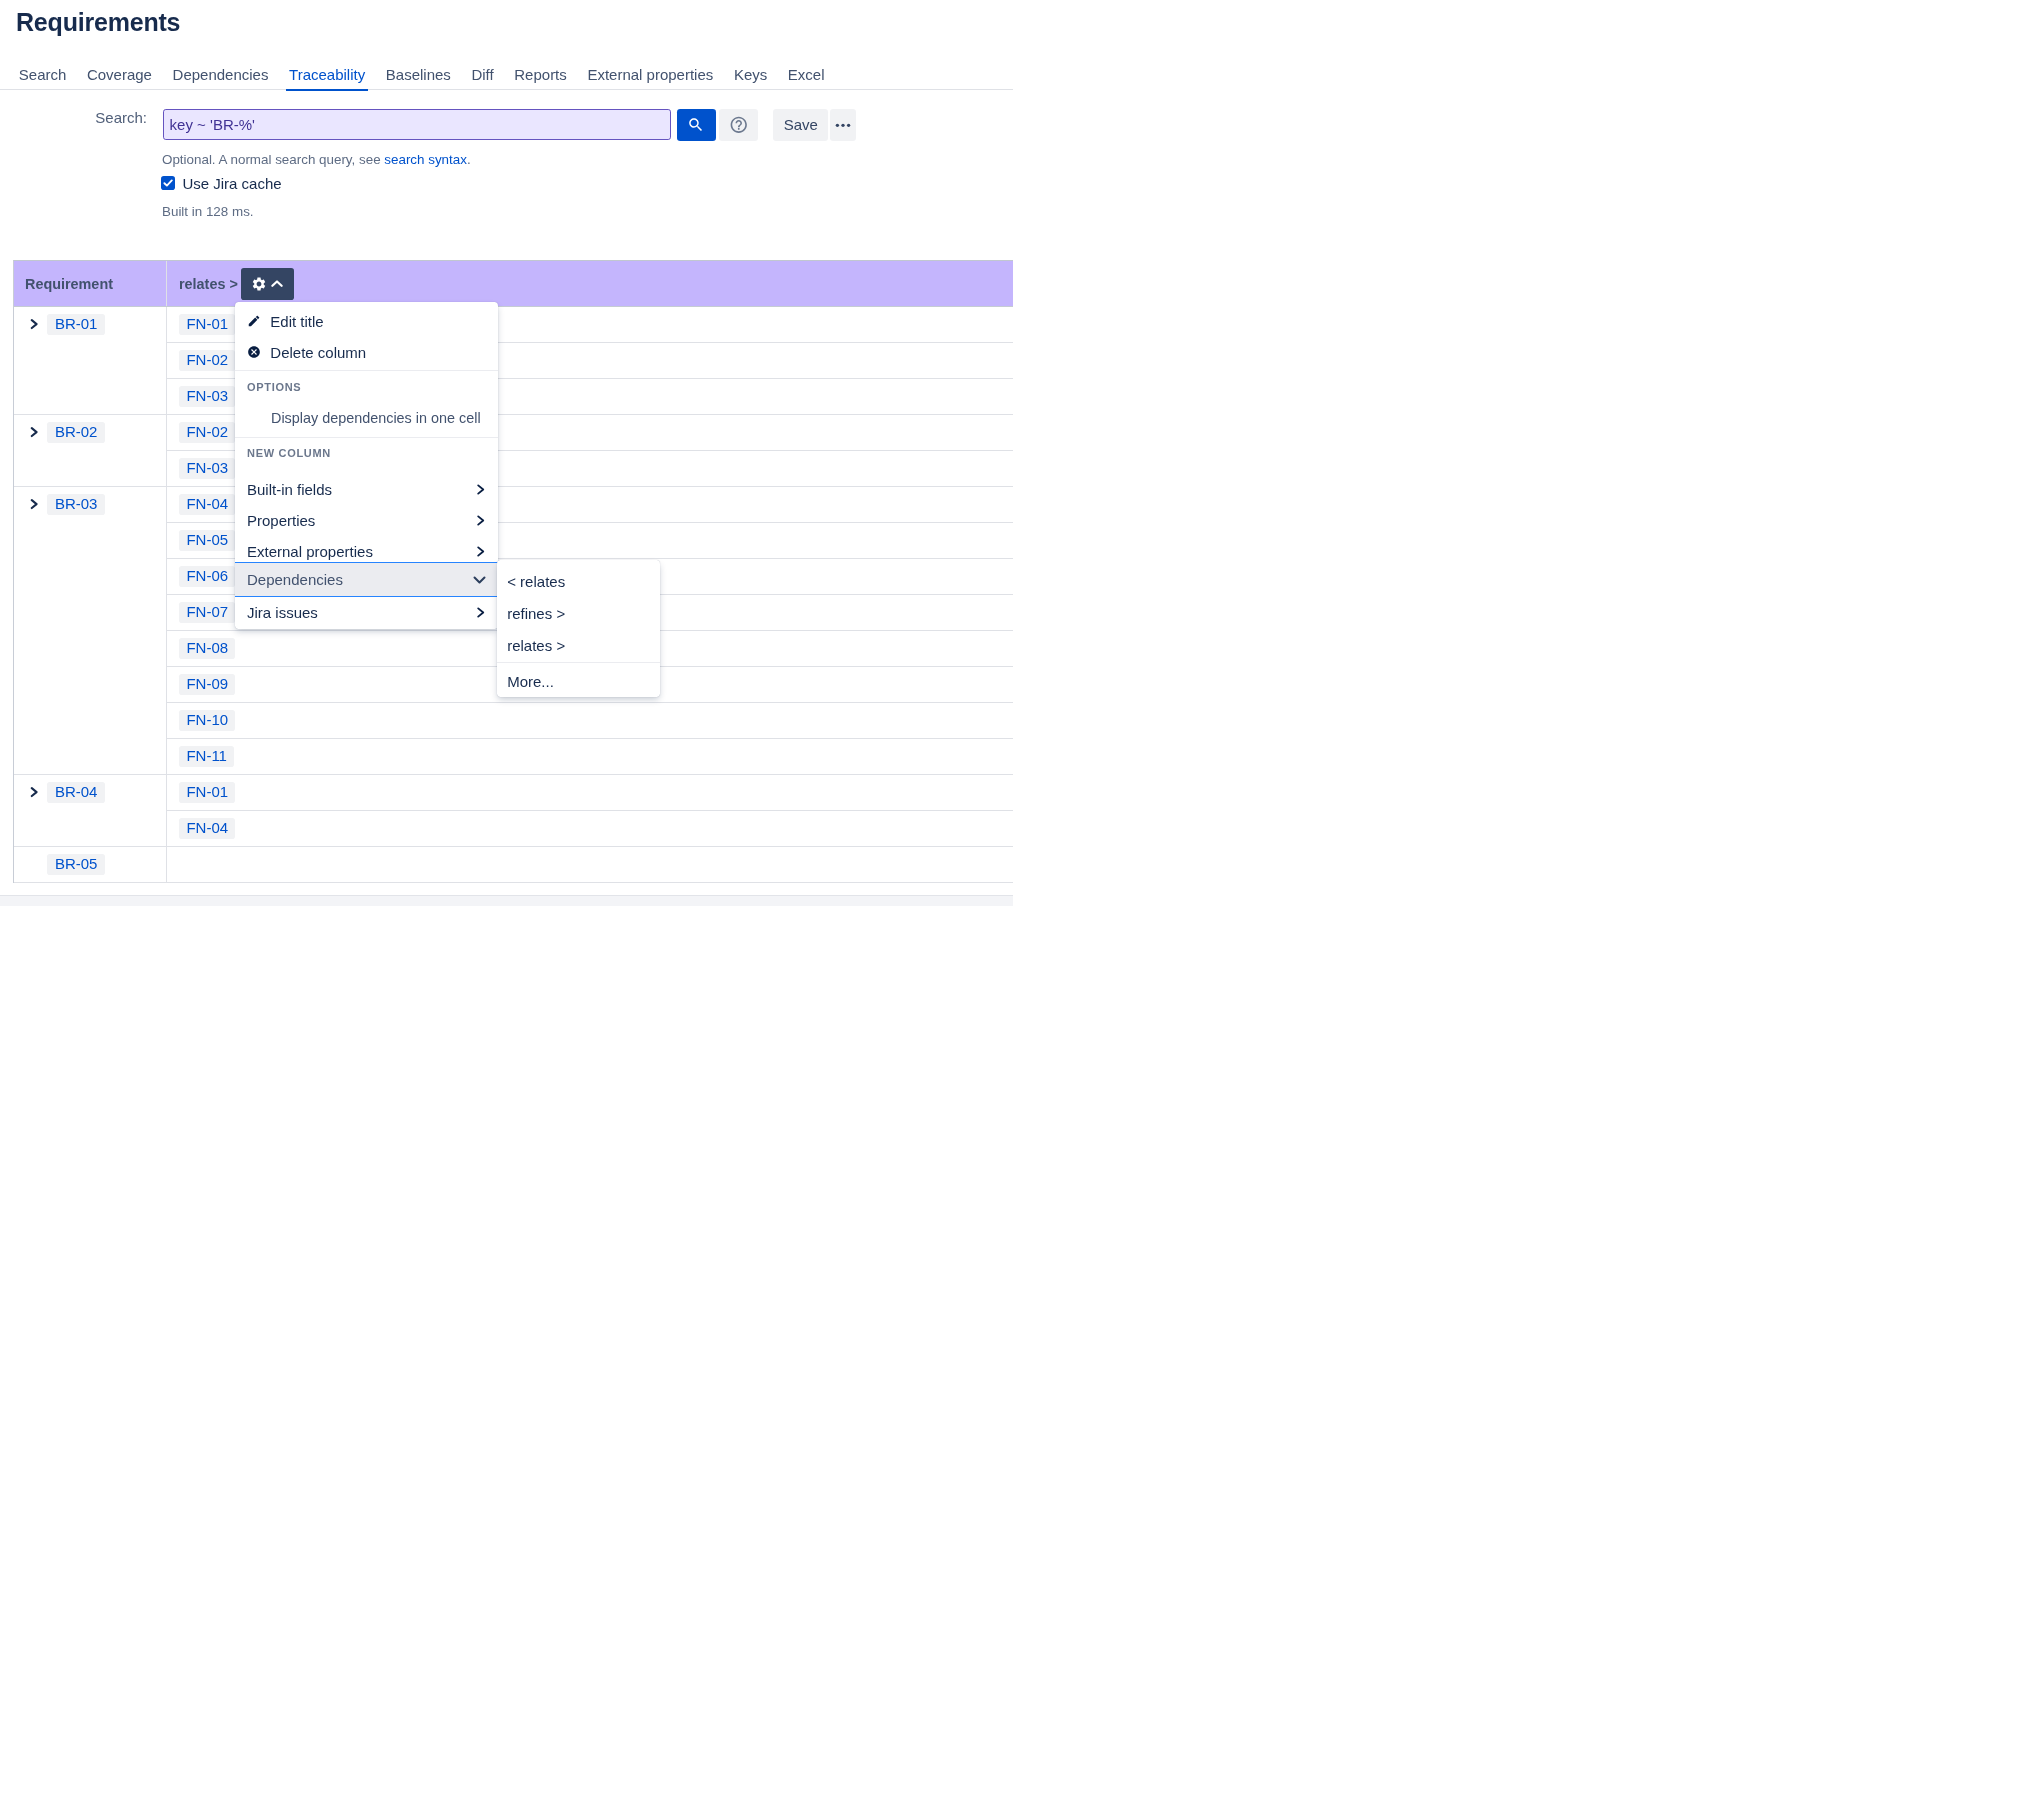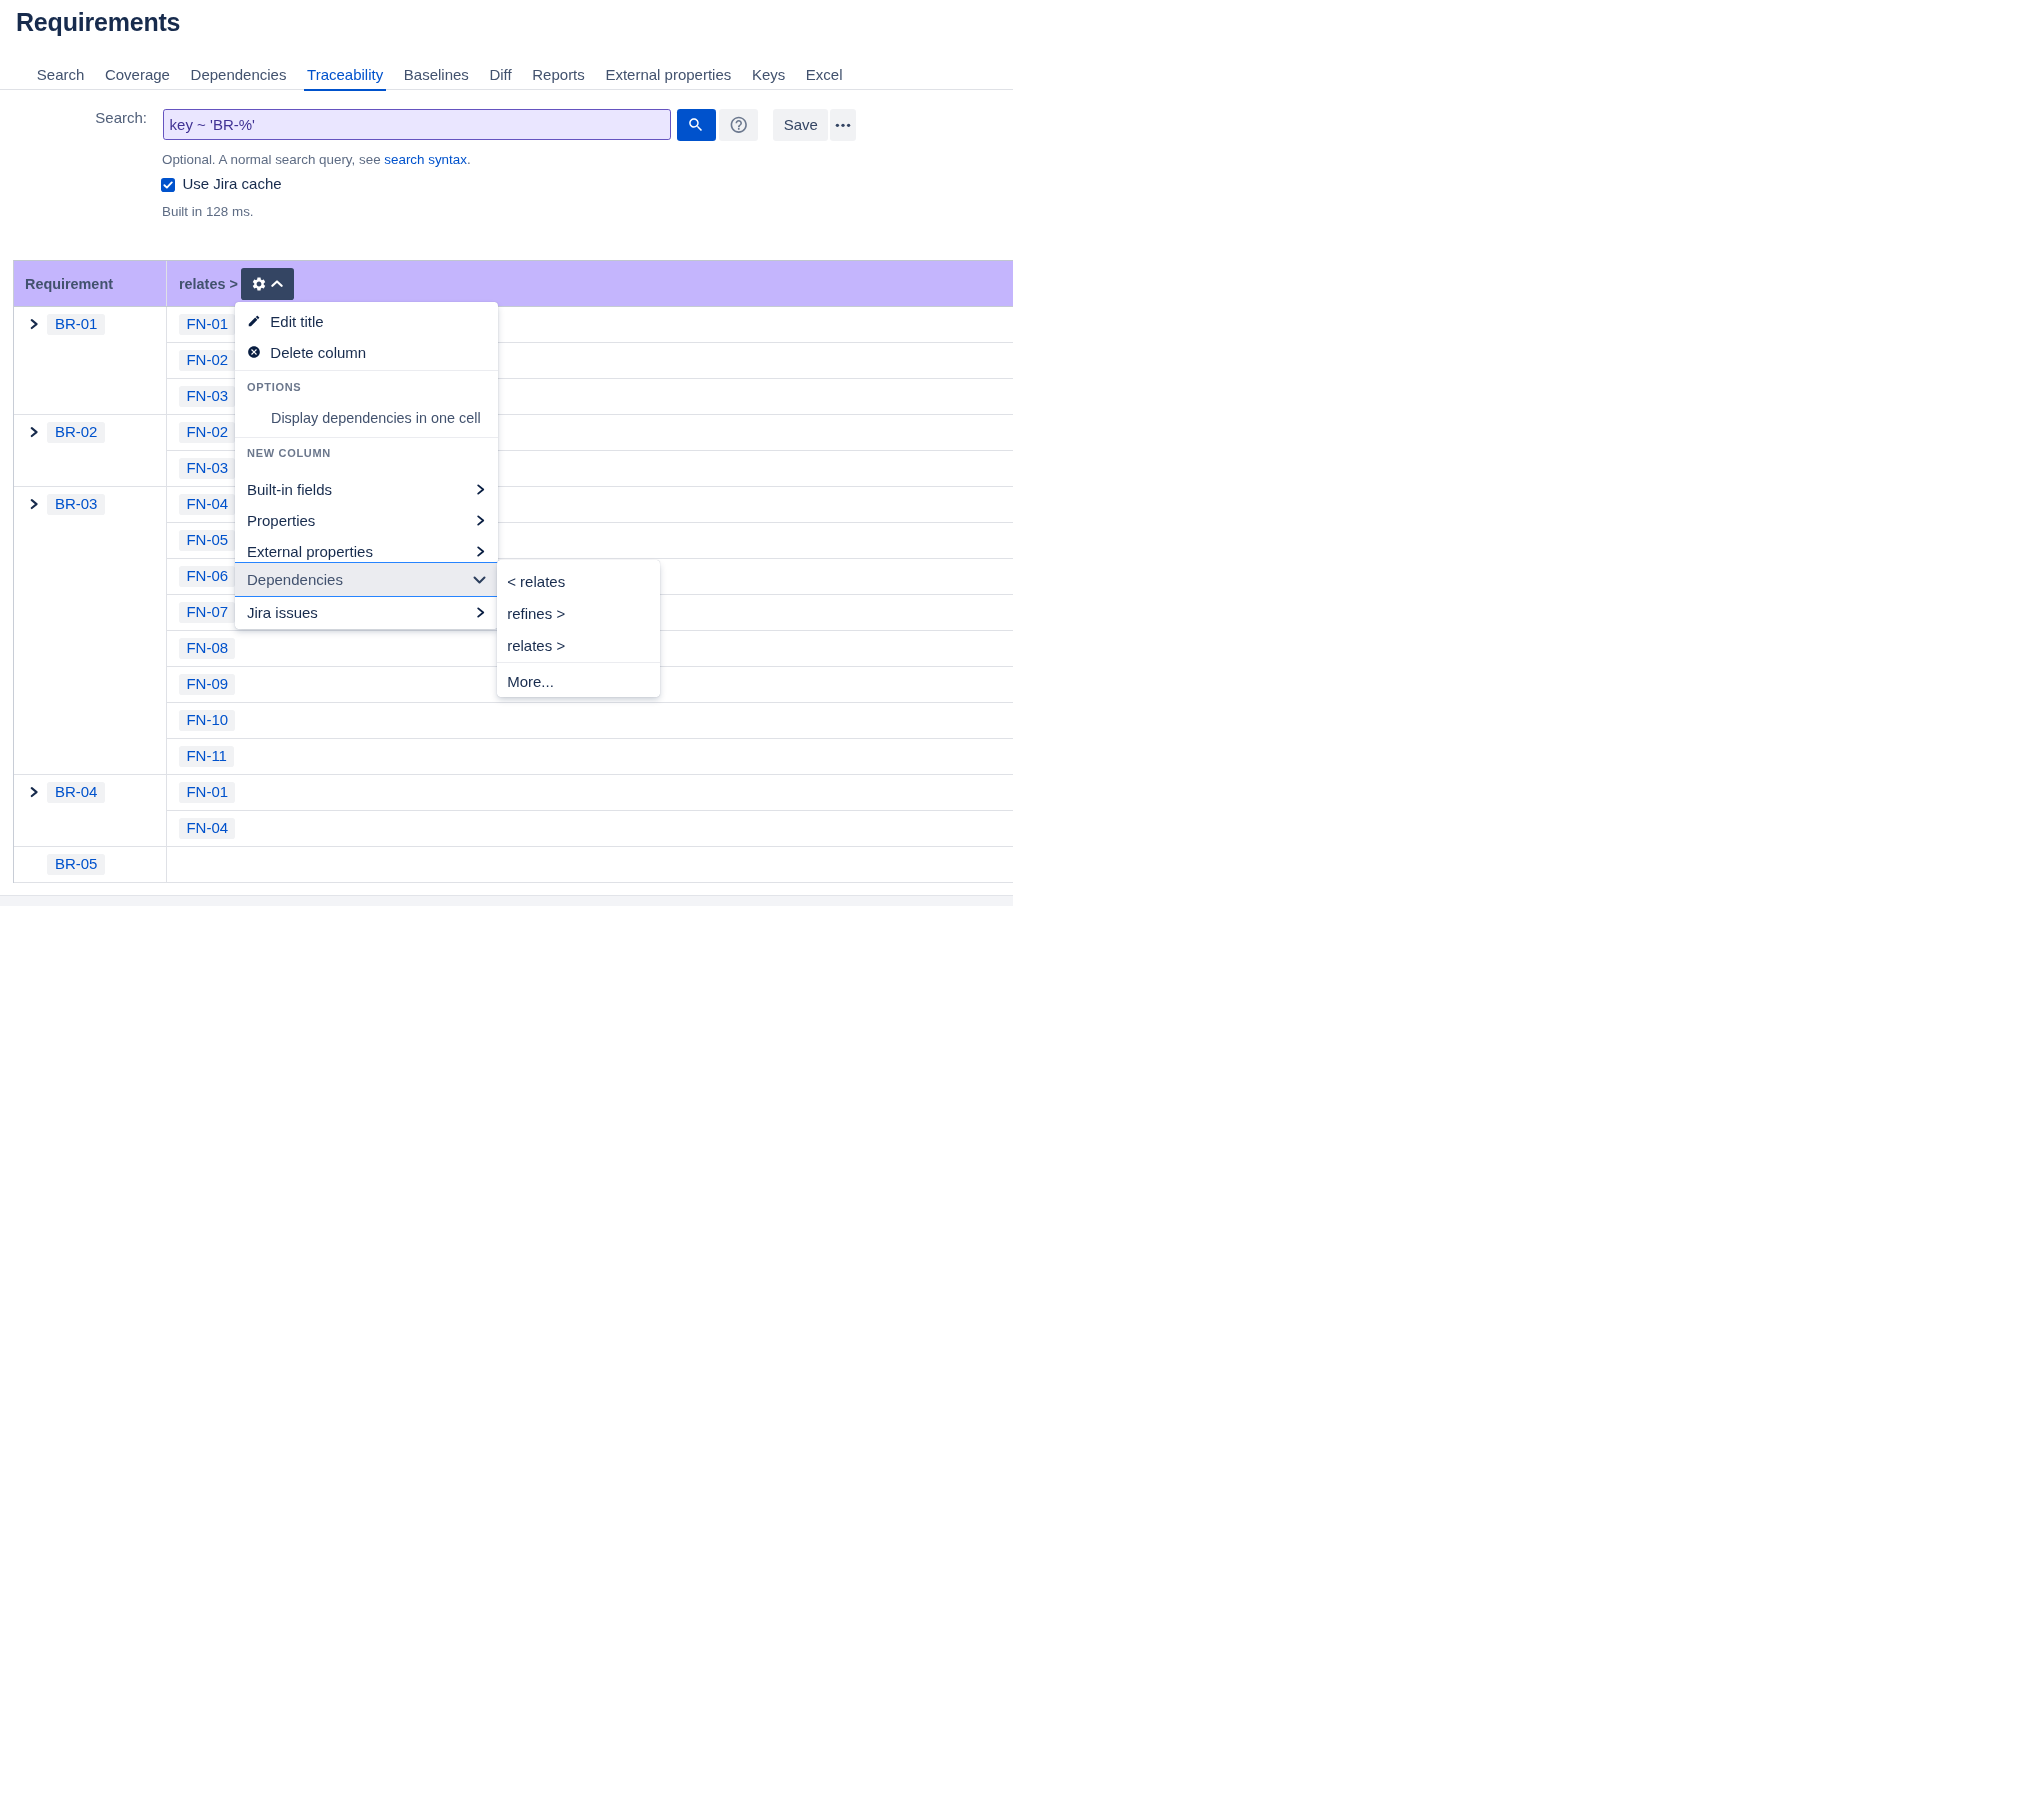--- a/index.html
+++ b/index.html
@@ -10,21 +10,21 @@
     -webkit-font-smoothing:antialiased;
   }
   
   .page-title{
     margin:0;padding:6.5px 0 0 16px;
     font-size:25px;line-height:31px;font-weight:700;color:#172B4D;letter-spacing:-0.2px;
   }
   
   .tabs{
     display:flex;gap:15px;align-items:flex-end;
-    margin-top:28px;padding-left:34px;
+    margin-top:28px;padding-left:16px;
     border-bottom:1.9px solid #DFE1E6;
   }
   .tab{
     padding:0 2.8px 5.6px;margin-bottom:-1.9px;
     font-size:15px;line-height:17.6px;color:#42526E;
     border-bottom:2.8px solid transparent;cursor:pointer;white-space:nowrap;
   }
   .tab.active{color:#0052CC;border-bottom-color:#0052CC;}
   
   .form-row{display:flex;margin-top:19px;}
@@ -41,21 +41,21 @@
     display:flex;align-items:center;justify-content:center;
     height:32px;border:none;border-radius:3.2px;cursor:pointer;
     background:#F1F2F4;font-family:"Liberation Sans", sans-serif;
   }
   .btn-search{width:39px;background:#0052CC;margin-left:5.6px;}
   .btn-help{width:39px;margin-left:3.7px;}
   .btn-save{width:55px;margin-left:15px;font-size:15px;color:#344563;}
   .btn-dots{width:26px;margin-left:1.9px;}
   .hint-row{margin:11.6px 0 0 162px;font-size:13.4px;color:#5E6C84;}
   .hint-row a{color:#0052CC;text-decoration:none;}
-  .cache-row{display:flex;align-items:flex-end;margin:7.4px 0 0 161px;}
+  .cache-row{display:flex;align-items:center;margin:7.4px 0 0 161px;}
   .checkbox{
     width:14px;height:14px;border-radius:2.8px;background:#0052CC;
     display:flex;align-items:center;justify-content:center;flex:0 0 14px;cursor:pointer;
   }
   .cache-label{margin-left:7.4px;font-size:15px;color:#172B4D;}
   .built-row{margin:12.5px 0 0 162px;font-size:13.4px;color:#5E6C84;}
   
   .rq-table{
     position:absolute;left:13px;top:260px;right:0;
     border-top:0.9px solid #C1C7D0;border-left:0.9px solid #C8CDD6;

